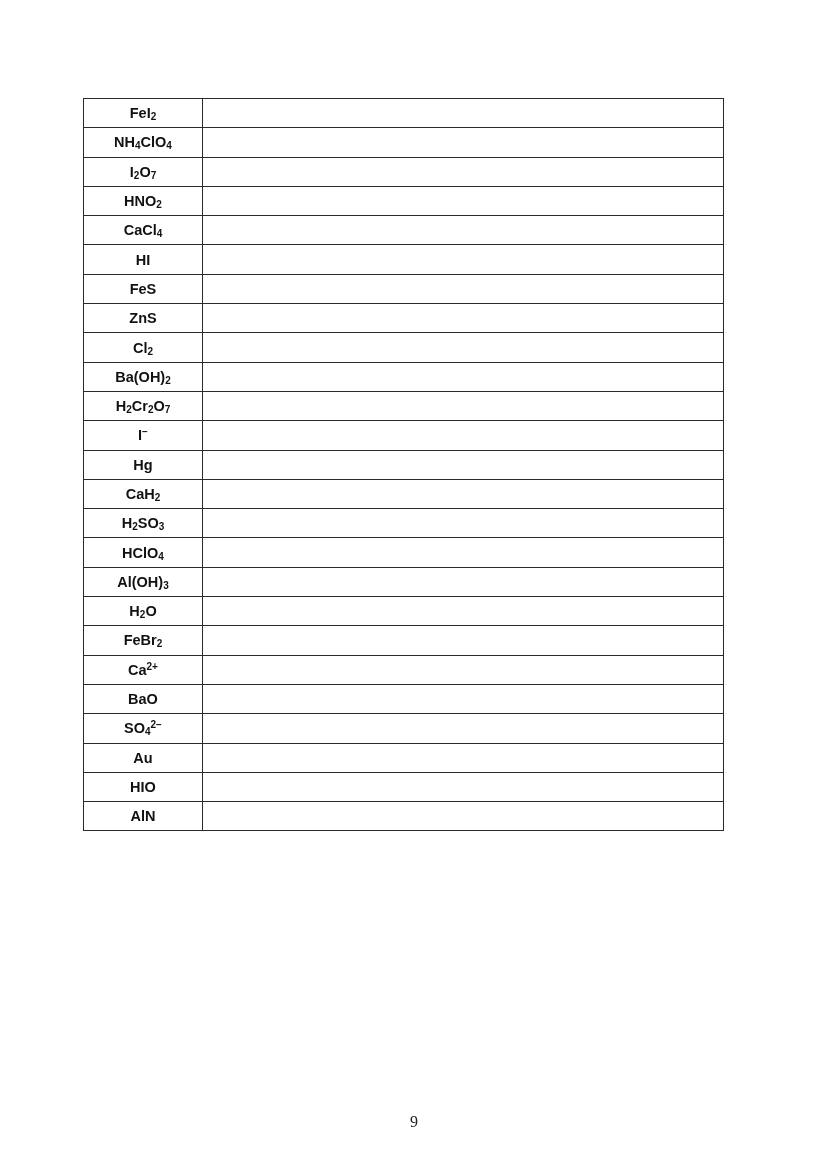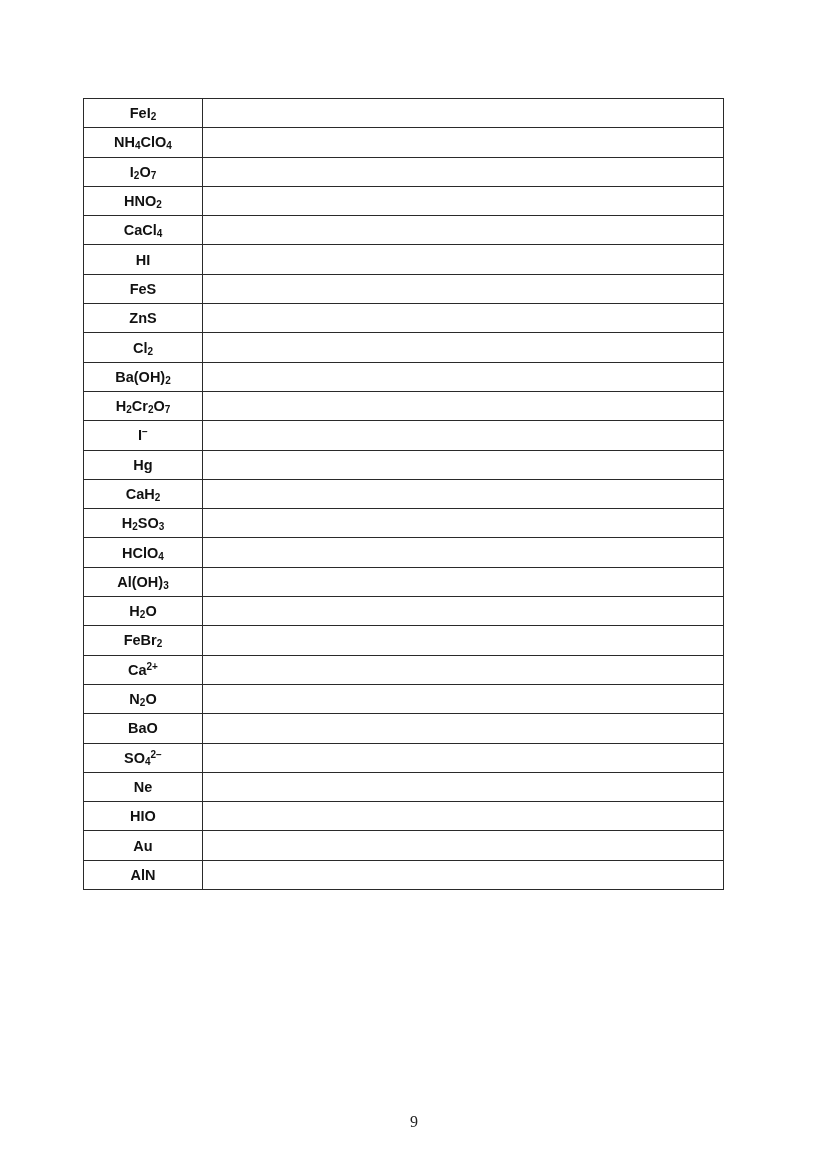--- a/index.html
+++ b/index.html
@@ -120,41 +120,33 @@
         </tr>
         <tr>
           <td class="formula" title="CaCl2"><span>FeBr</span><sub>2</sub></td>
           <td class="answer"></td>
         </tr>
         <tr>
           <td class="formula" title="Ca2+"><span>Ca</span><sup>2+</sup></td>
           <td class="answer"></td>
         </tr>
         <tr>
-          <td class="formula" title="N2O"><span>N</span><sub>2</sub><span>O</span></td>
-          <td class="answer"></td>
-        </tr>
-        <tr>
           <td class="formula" title="BaO"><span>BaO</span></td>
           <td class="answer"></td>
         </tr>
         <tr>
           <td class="formula" title="SO42−"><span>SO</span><sub>4</sub><sup>2−</sup></td>
           <td class="answer"></td>
         </tr>
         <tr>
-          <td class="formula" title="Ne"><span>Ne</span></td>
+          <td class="formula" title="Au"><span>Au</span></td>
           <td class="answer"></td>
         </tr>
         <tr>
           <td class="formula" title="HIO"><span>HIO</span></td>
-          <td class="answer"></td>
-        </tr>
-        <tr>
-          <td class="formula" title="Au"><span>Au</span></td>
           <td class="answer"></td>
         </tr>
         <tr>
           <td class="formula" title="AlN"><span>AlN</span></td>
           <td class="answer"></td>
         </tr>
       </tbody>
   </table>
   <div class="page-number">9</div>
 </div>

